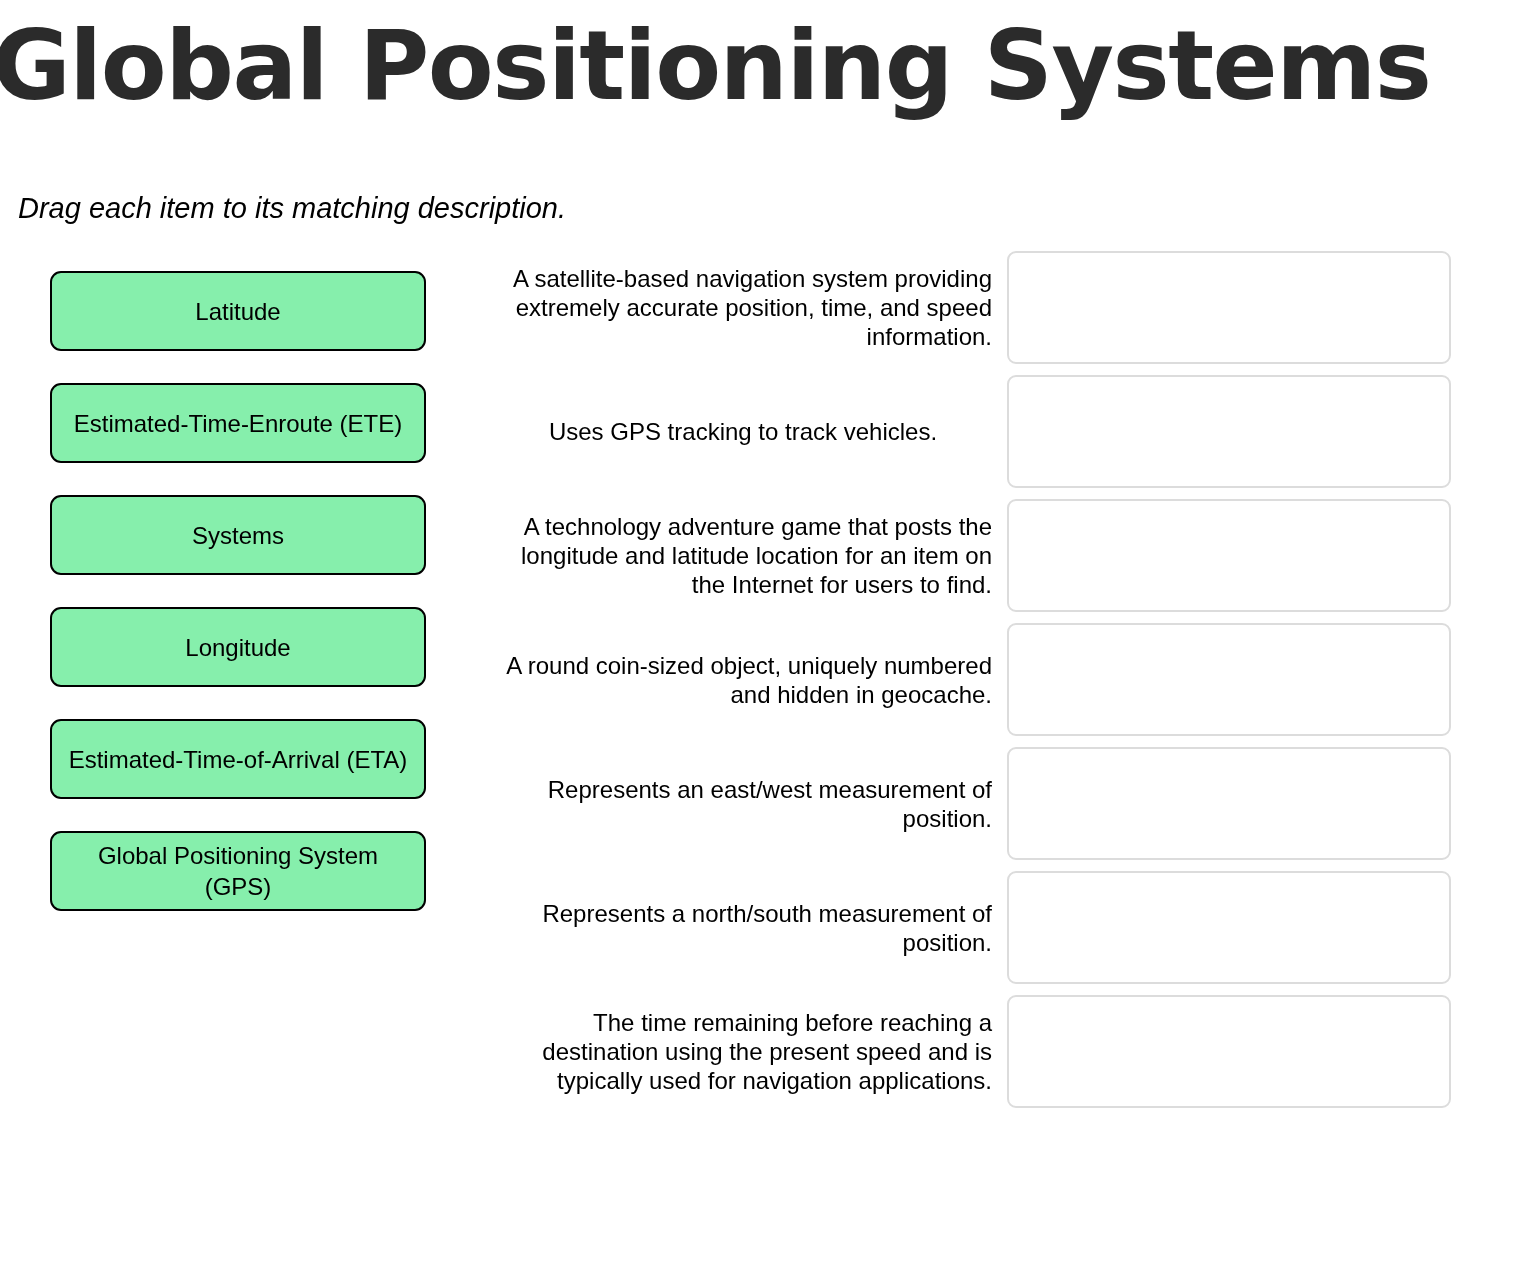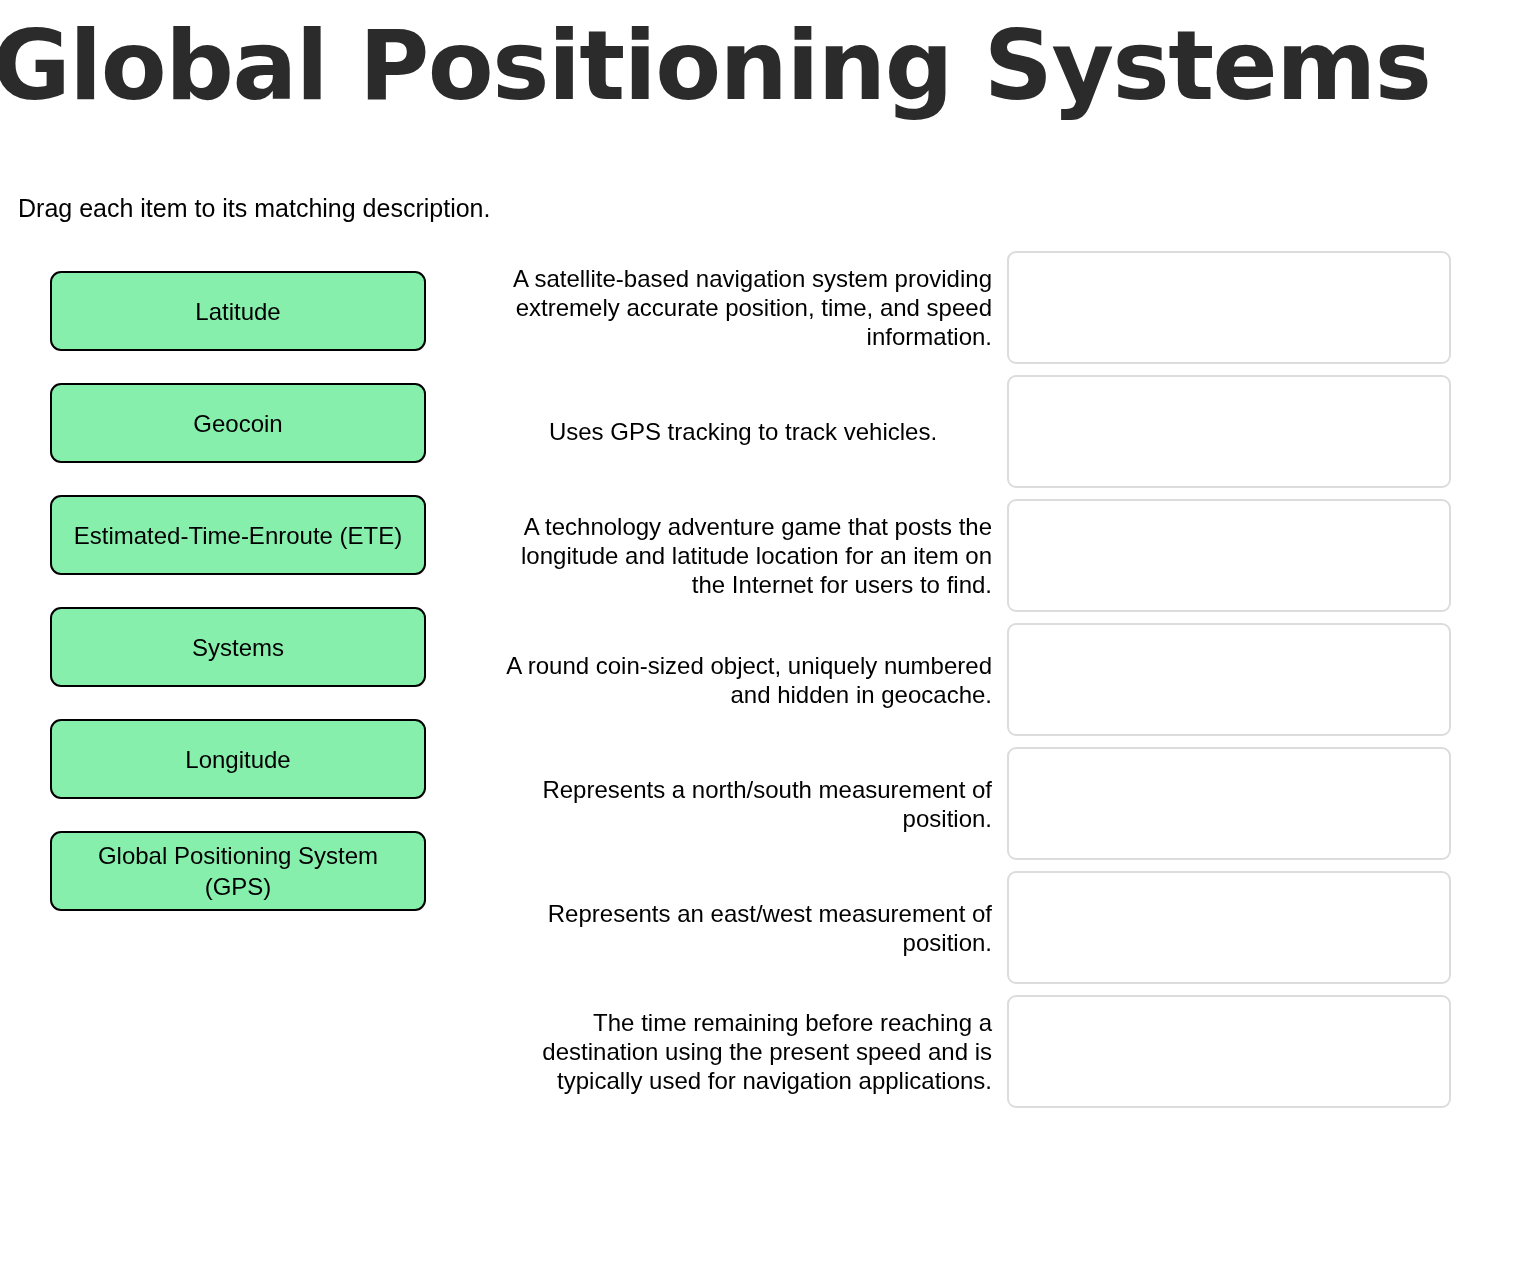--- a/index.html
+++ b/index.html
@@ -29,21 +29,22 @@
     color: #2b2b2b;
     white-space: nowrap;
   }
 
   
   .instruction {
     position: absolute;
     left: 18px;
     top: 193px;
     font-family: "Liberation Sans", sans-serif;
-    font-size: 25px;
+    font-style: italic;
+    font-size: 29px;
     line-height: 30px;
     color: #000000;
     white-space: nowrap;
   }
 
   
   .board {
     position: absolute;
     left: 0;
     top: 0;
@@ -127,32 +128,32 @@
 
   <div class="page-title">Global Positioning Systems</div>
 
   <div class="instruction">Drag each item to its matching description.</div>
 
   <div class="items-column">
     <div class="drag-item">
         <span>Latitude</span>
       </div>
     <div class="drag-item">
-        <span>Geocoin</span>
-      </div>
-    <div class="drag-item">
         <span>Estimated-Time-Enroute (ETE)</span>
       </div>
     <div class="drag-item">
         <span>Systems</span>
       </div>
     <div class="drag-item">
         <span>Longitude</span>
       </div>
     <div class="drag-item">
+        <span>Estimated-Time-of-Arrival (ETA)</span>
+      </div>
+    <div class="drag-item">
         <span>Global Positioning System (GPS)</span>
       </div>
   </div>
 
   <div class="match-rows">
 
     <div class="match-row">
       <div class="description">
           <span>A satellite-based navigation system providing extremely accurate position, time, and speed information.</span>
         </div>
@@ -176,28 +177,28 @@
 
     <div class="match-row">
       <div class="description">
           <span>A round coin-sized object, uniquely numbered and hidden in geocache.</span>
         </div>
       <div class="drop-zone"><span></span></div>
     </div>
 
     <div class="match-row">
       <div class="description">
+          <span>Represents an east/west measurement of position.</span>
+        </div>
+      <div class="drop-zone"><span></span></div>
+    </div>
+
+    <div class="match-row">
+      <div class="description">
           <span>Represents a north/south measurement of position.</span>
-        </div>
-      <div class="drop-zone"><span></span></div>
-    </div>
-
-    <div class="match-row">
-      <div class="description">
-          <span>Represents an east/west measurement of position.</span>
         </div>
       <div class="drop-zone"><span></span></div>
     </div>
 
     <div class="match-row">
       <div class="description">
           <span>The time remaining before reaching a destination using the present speed and is typically used for navigation applications.</span>
         </div>
       <div class="drop-zone"><span></span></div>
     </div>

